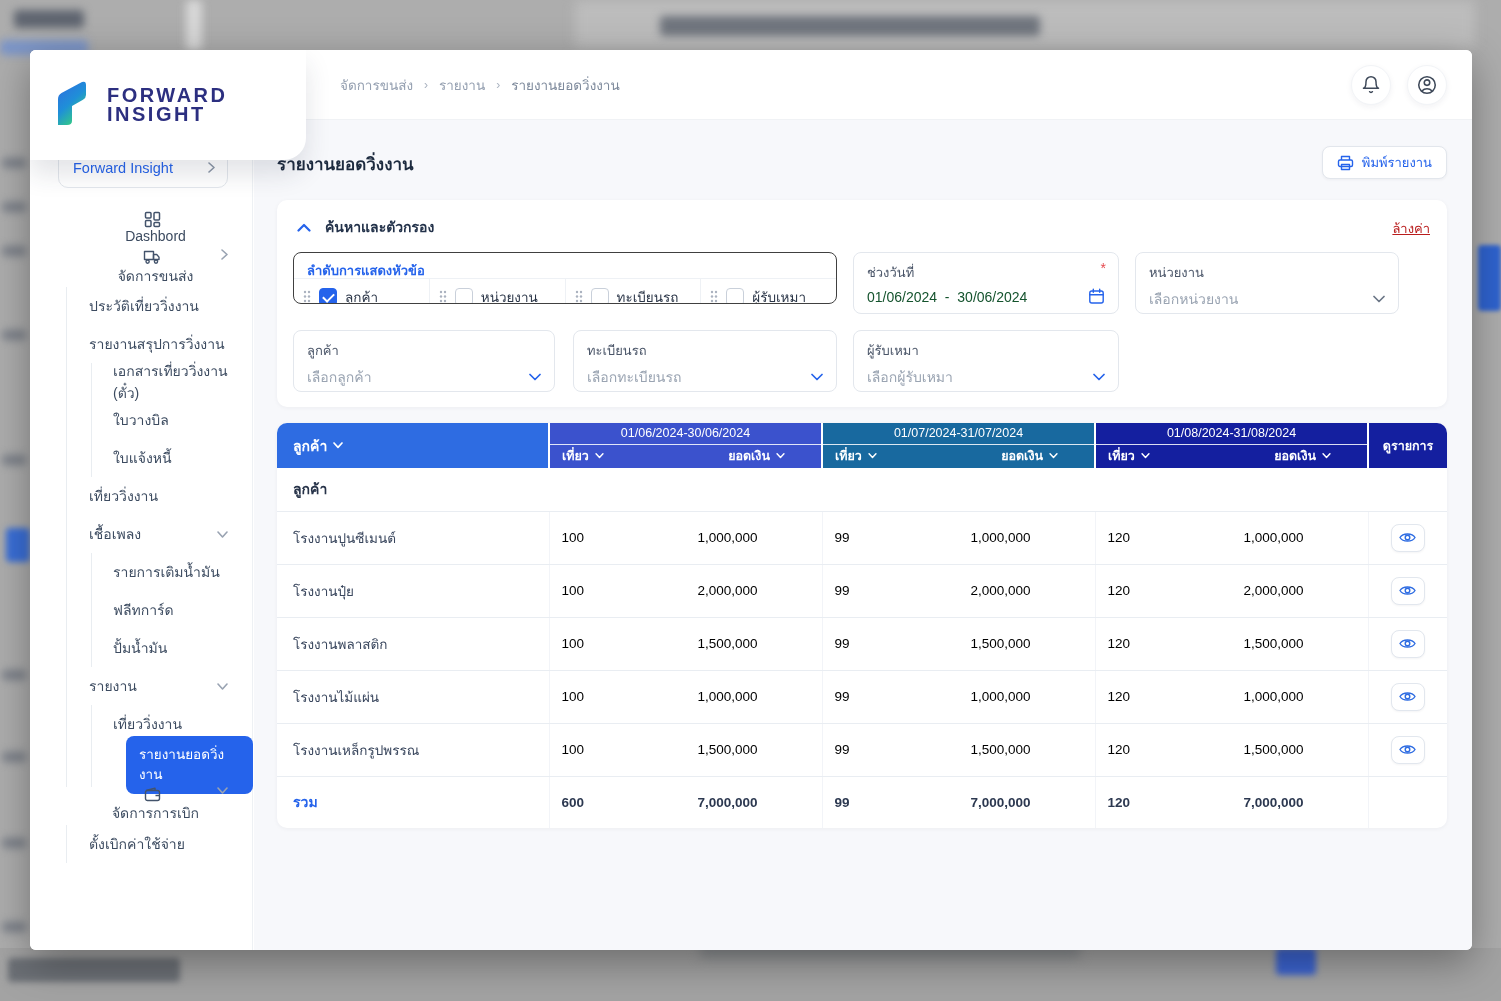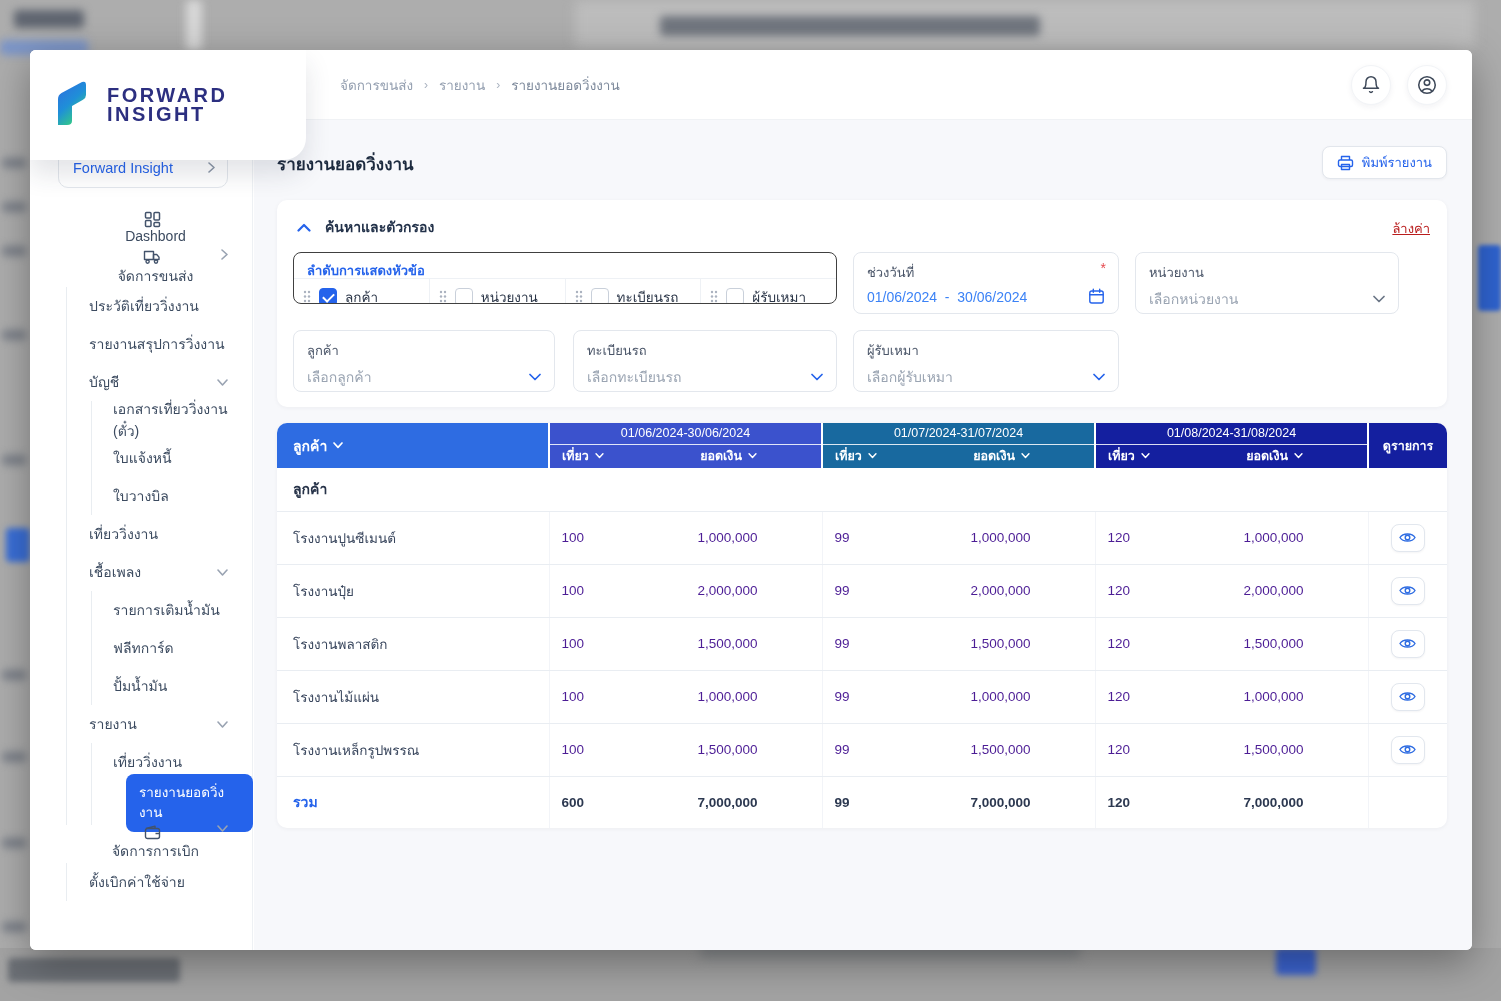--- a/index.html
+++ b/index.html
@@ -90,40 +90,40 @@
   .cb.checked { background:#2563eb; border-color:#2563eb; }
   .cb.checked::after { content:""; position:absolute; left:5px; top:2px; width:5px; height:9px;
                        border:solid #fff; border-width:0 2px 2px 0; transform:rotate(45deg); }
 
   .field { position:absolute; border:1px solid #e3e7ed; border-radius:8px; background:#fff; padding:9px 13px; height:62px; }
   .field .flabel { font-size:13px; color:#4a5568; }
   .field .fvalue { margin-top:5px; display:flex; align-items:center; justify-content:space-between; font-size:14px; }
   .field .placeholder { color:#9aa4b2; }
   .field .req { position:absolute; right:12px; top:7px; color:#e5484d; font-size:14px; }
   .f-date { left:576px; top:52px; width:266px; }
-  .f-date .fvalue { color:#3b82f6;text-align:center; }
+  .f-date .fvalue { color:#14532d;text-align:center; }
   .f-unit { left:858px; top:52px; width:264px; }
   .f-cust { left:16px;  top:130px; width:262px; }
   .f-veh  { left:296px; top:130px; width:264px; }
   .f-con  { left:576px; top:130px; width:266px; }
 
   
   .table-card { position:absolute; left:23px; top:303px; width:1170px; background:#fff; border-radius:10px; overflow:hidden;
                 box-shadow:0 1px 4px rgba(30,40,60,.05); }
   table { border-collapse:collapse; width:1170px; table-layout:fixed; }
   th { color:#fff; font-weight:bold; }
   th.h-cust   { background:#2e6ce2; width:272px; text-align:left; padding-left:16px; font-size:14px; border-right:2px solid #fff; }
   th.h-period { font-size:12.5px; height:21px; font-weight:normal; border-bottom:1.5px solid rgba(255,255,255,.85); border-right:2px solid #fff; }
   th.h-sub    { font-size:12.5px; height:24px; }
   th.g1 { background:#3b52cd; } th.g2 { background:#18699f; } th.g3 { background:#141f9f; }
   th.h-action { background:#141f9f; width:79px; font-size:12.5px; }
   th.h-trip { text-align:left; padding-left:12px; width:91px; }
-  th.h-amt  { text-align:right; padding-right:64px; width:182px; border-right:2px solid #fff; }
+  th.h-amt  { text-align:right; padding-right:36px; width:182px; border-right:2px solid #fff; }
   .hflex { display:inline-flex; align-items:center; gap:6px; }
-  td { font-size:13.5px; color:#4c1d95; border-bottom:1px solid #e9edf2; }
+  td { font-size:13.5px; color:#000000; border-bottom:1px solid #e9edf2; }
   tr.group-row td { height:43px; font-weight:bold; font-size:14px; color:#273349; padding-left:16px; }
   tr.data-row td { height:53px; }
   td.c-name { padding-left:16px; color:#3a475e; border-right:1px solid #f2f4f8; }
   td.c-trip { padding-left:12px; }
   td.c-amt  { text-align:right; padding-right:64px; border-right:1px solid #f2f4f8; }
   td.c-act  { text-align:center; }
   tr.total-row td { height:52px; border-bottom:none; border-top:1px solid #dfe4ea; font-weight:bold; color:#2c3850; }
   tr.total-row td.c-name { color:#2563eb; font-size:14px; }
   .eye-btn { width:34px; height:28px; border:1px solid #e2e7ee; border-radius:8px; background:#fff; display:inline-flex;
              align-items:center; justify-content:center; cursor:pointer; box-shadow:0 1px 2px rgba(30,40,60,.05); }
@@ -235,37 +235,29 @@
               </svg>
             </span>
         </div>
         <div class="grp">
           <div class="mi">
               <span>ประวัติเที่ยววิ่งงาน</span>
             </div>
           <div class="mi">
               <span>รายงานสรุปการวิ่งงาน</span>
             </div>
-          <div class="mi">
-            <span>บัญชี</span>
-            <span class="chev">
-                <svg width="11" height="7" viewBox="0 0 11 7" fill="none" stroke="#99a3b2" stroke-width="1.6" stroke-linecap="round" stroke-linejoin="round">
-                  <path d="M1 1l4.5 5L10 1"></path>
-                </svg>
-              </span>
-          </div>
           <div class="grp2">
             <div class="mi">
                 <span>เอกสารเที่ยววิ่งงาน (ตั๋ว)</span>
               </div>
             <div class="mi">
-                <span>ใบแจ้งหนี้</span>
+                <span>ใบวางบิล</span>
               </div>
             <div class="mi">
-                <span>ใบวางบิล</span>
+                <span>ใบแจ้งหนี้</span>
               </div>
           </div>
           <div class="mi">
               <span>เที่ยววิ่งงาน</span>
             </div>
           <div class="mi">
             <span>เชื้อเพลง</span>
             <span class="chev">
                 <svg width="11" height="7" viewBox="0 0 11 7" fill="none" stroke="#99a3b2" stroke-width="1.6" stroke-linecap="round" stroke-linejoin="round">
                   <path d="M1 1l4.5 5L10 1"></path>

